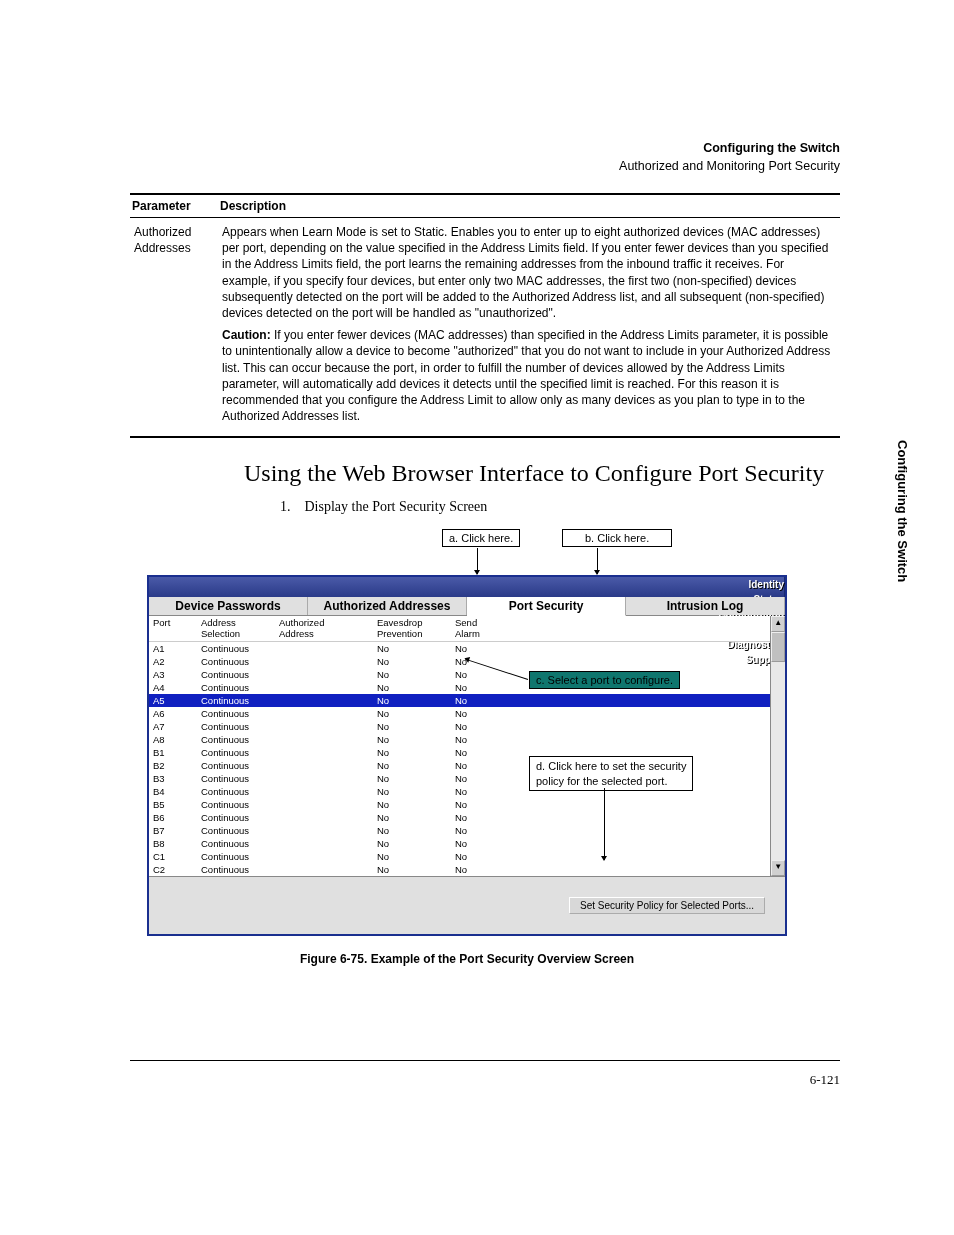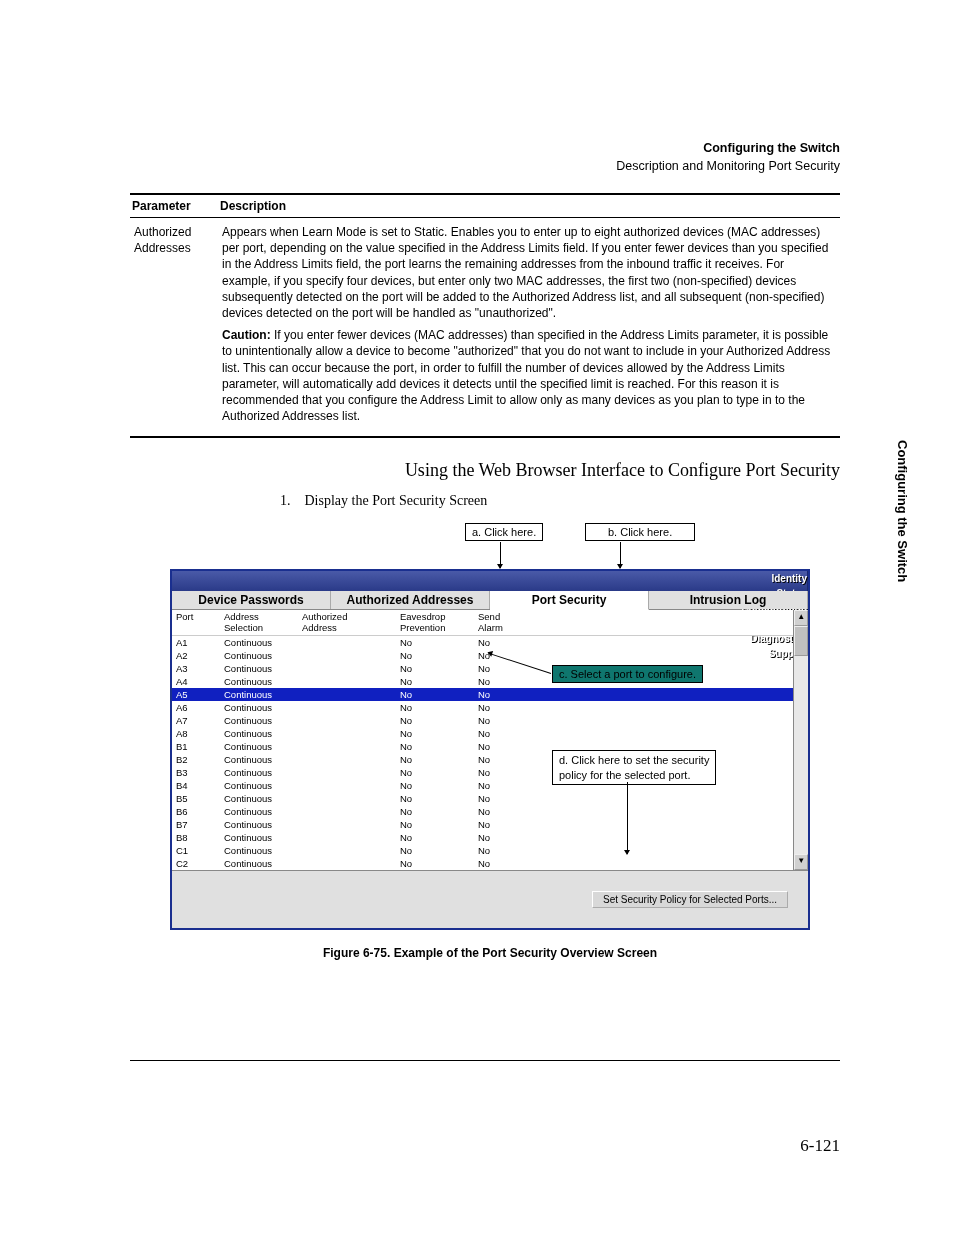--- a/index.html
+++ b/index.html
@@ -47,33 +47,32 @@
     line-height: 1.35;
   }
   .ptable td.param {
     width: 80px;
     white-space: normal;
   }
   .desc p { margin: 0 0 6px 0; }
   .desc .caution b { font-weight: bold; }
   .section-title {
     font-family: "Times New Roman", serif;
-    font-size: 18px;
+    font-size: 24px;
     margin: 22px 0 12px 114px;
-    text-align: right;
   }
   .step {
     font-family: "Times New Roman", serif;
     font-size: 14px;
     margin: 0 0 14px 150px;
   }
 
   
   .figwrap {
-    margin-left: 40px;
+    margin-left: 17px;
     width: 640px;
   }
   .callout-row {
     height: 46px;
     position: relative;
     font-family: Arial, Helvetica, sans-serif;
     font-size: 11px;
   }
   .callout-a {
     position: absolute;
@@ -294,32 +293,32 @@
   .page-rule {
     position: absolute;
     left: 130px;
     width: 710px;
     top: 1060px;
     border-top: 1px solid #000;
   }
   .footer-num {
     position: absolute;
     right: 114px;
-    top: 1136px;
+    top: 1072px;
     font-family: "Times New Roman", serif;
-    font-size: 17px;
+    font-size: 13px;
   }
 </style>
 </head>
 <body>
 
 <div class="page">
   <div class="hdr">
     <span class="b">Configuring the Switch</span><br>
-    <span>Description and Monitoring Port Security</span>
+    <span>Authorized and Monitoring Port Security</span>
   </div>
 
   <table class="ptable">
     <tbody>
         <tr>
       <th>Parameter</th>
       <th>Description</th>
     </tr>
     <tr>
       <td class="param">Authorized Addresses</td>

